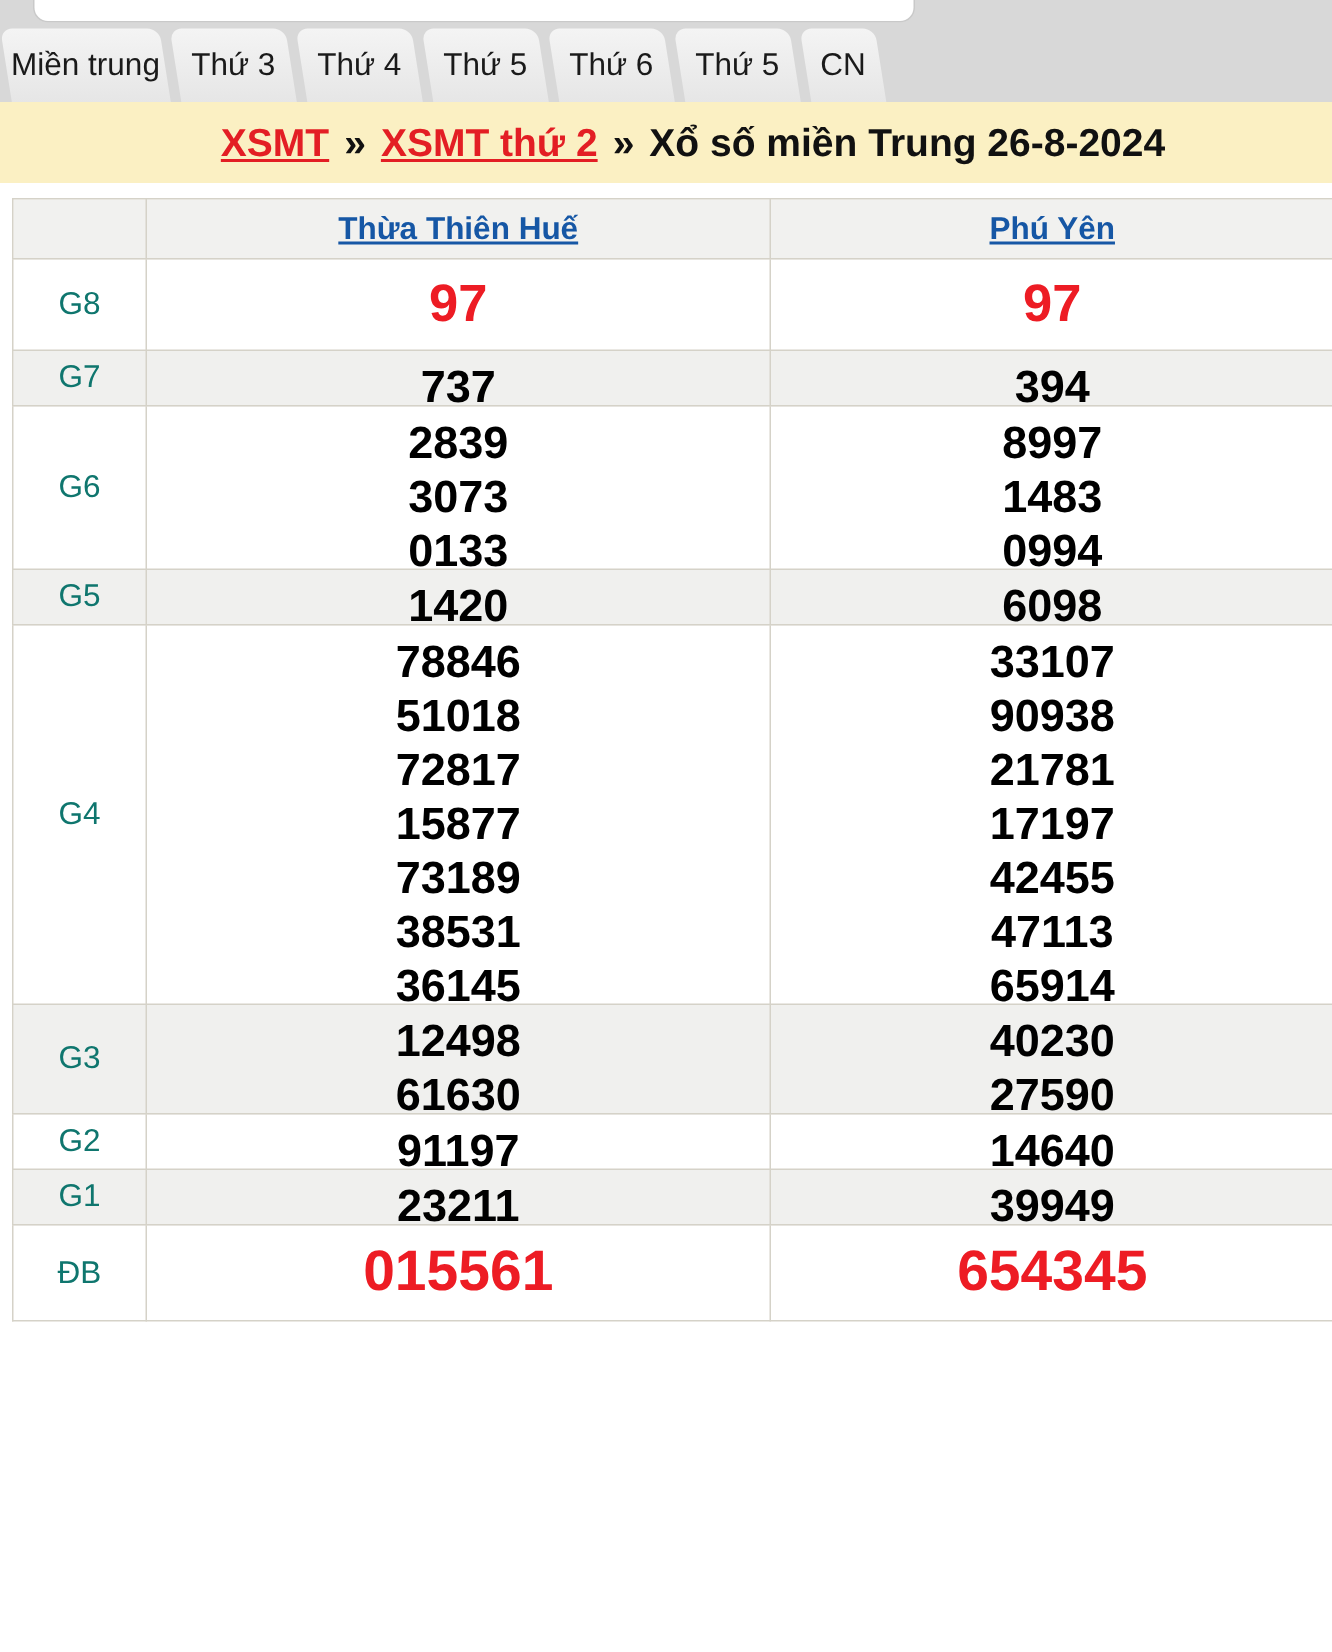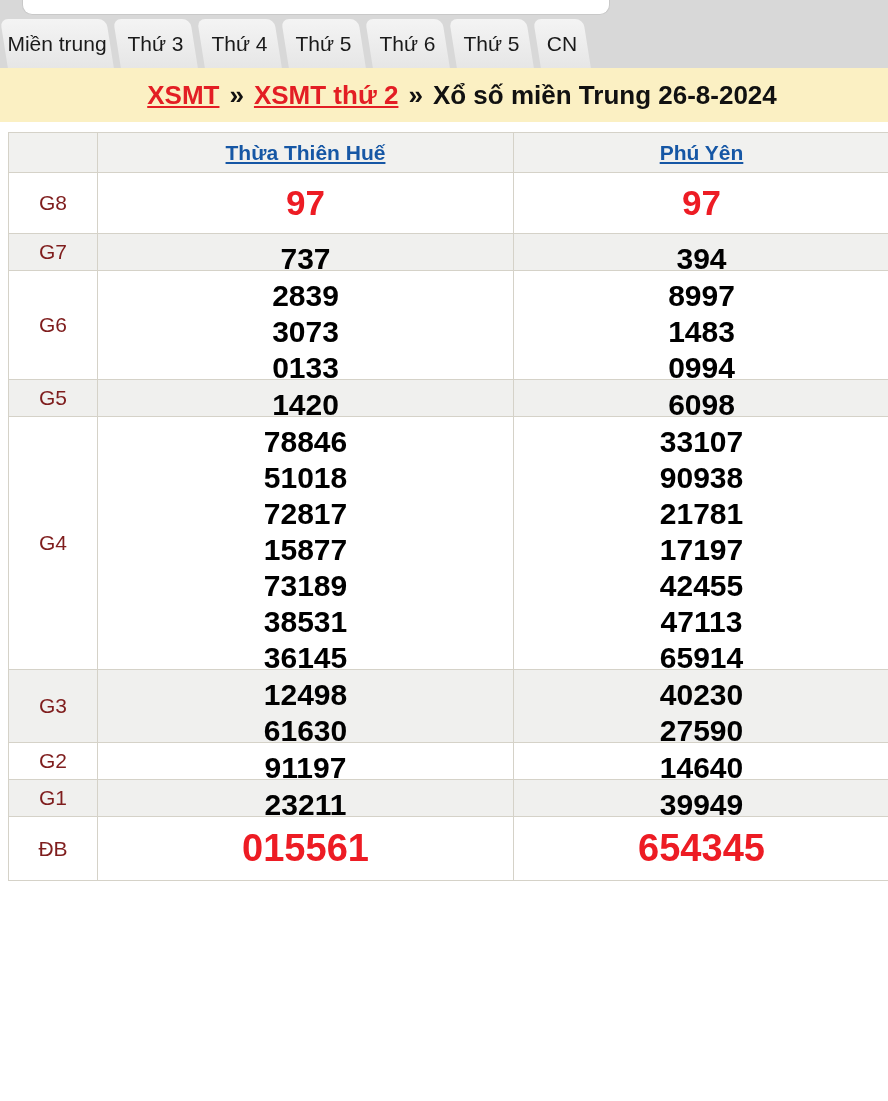--- a/index.html
+++ b/index.html
@@ -106,21 +106,21 @@
   }
   thead th a {
     color: var(--c-link_blue, #1657a5);
     font-weight: bold;
     text-decoration: underline;
     cursor: pointer;
   }
   td.lbl {
     font-size: 21px;
     font-weight: 400;
-    color: #7f1d1d;
+    color: #0f766e;
     vertical-align: middle;
   }
   .num {
     height: 36px;
     line-height: 50px;
     font-size: 30px;
     font-weight: bold;
     color: #000000;
   }
   tr.shade td { background: var(--c-shade_bg, #f0f0ee); }

